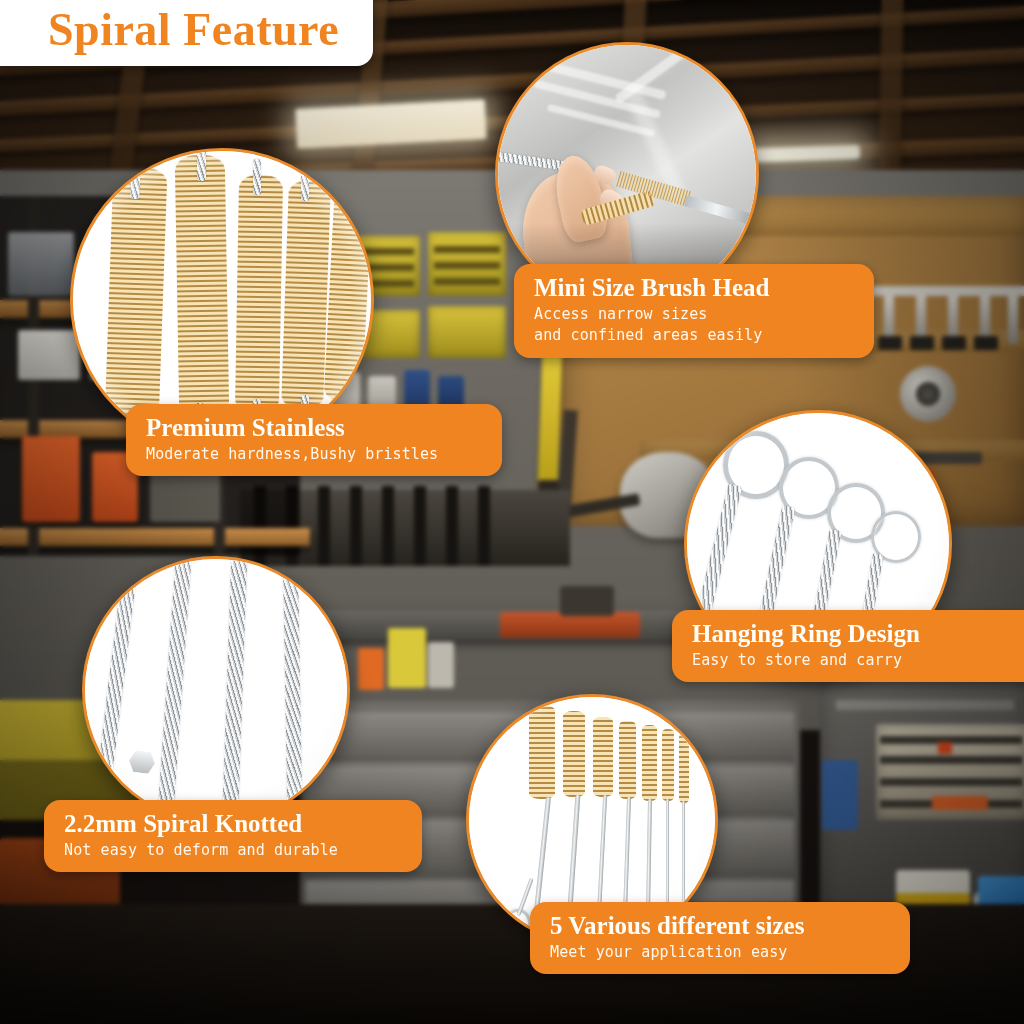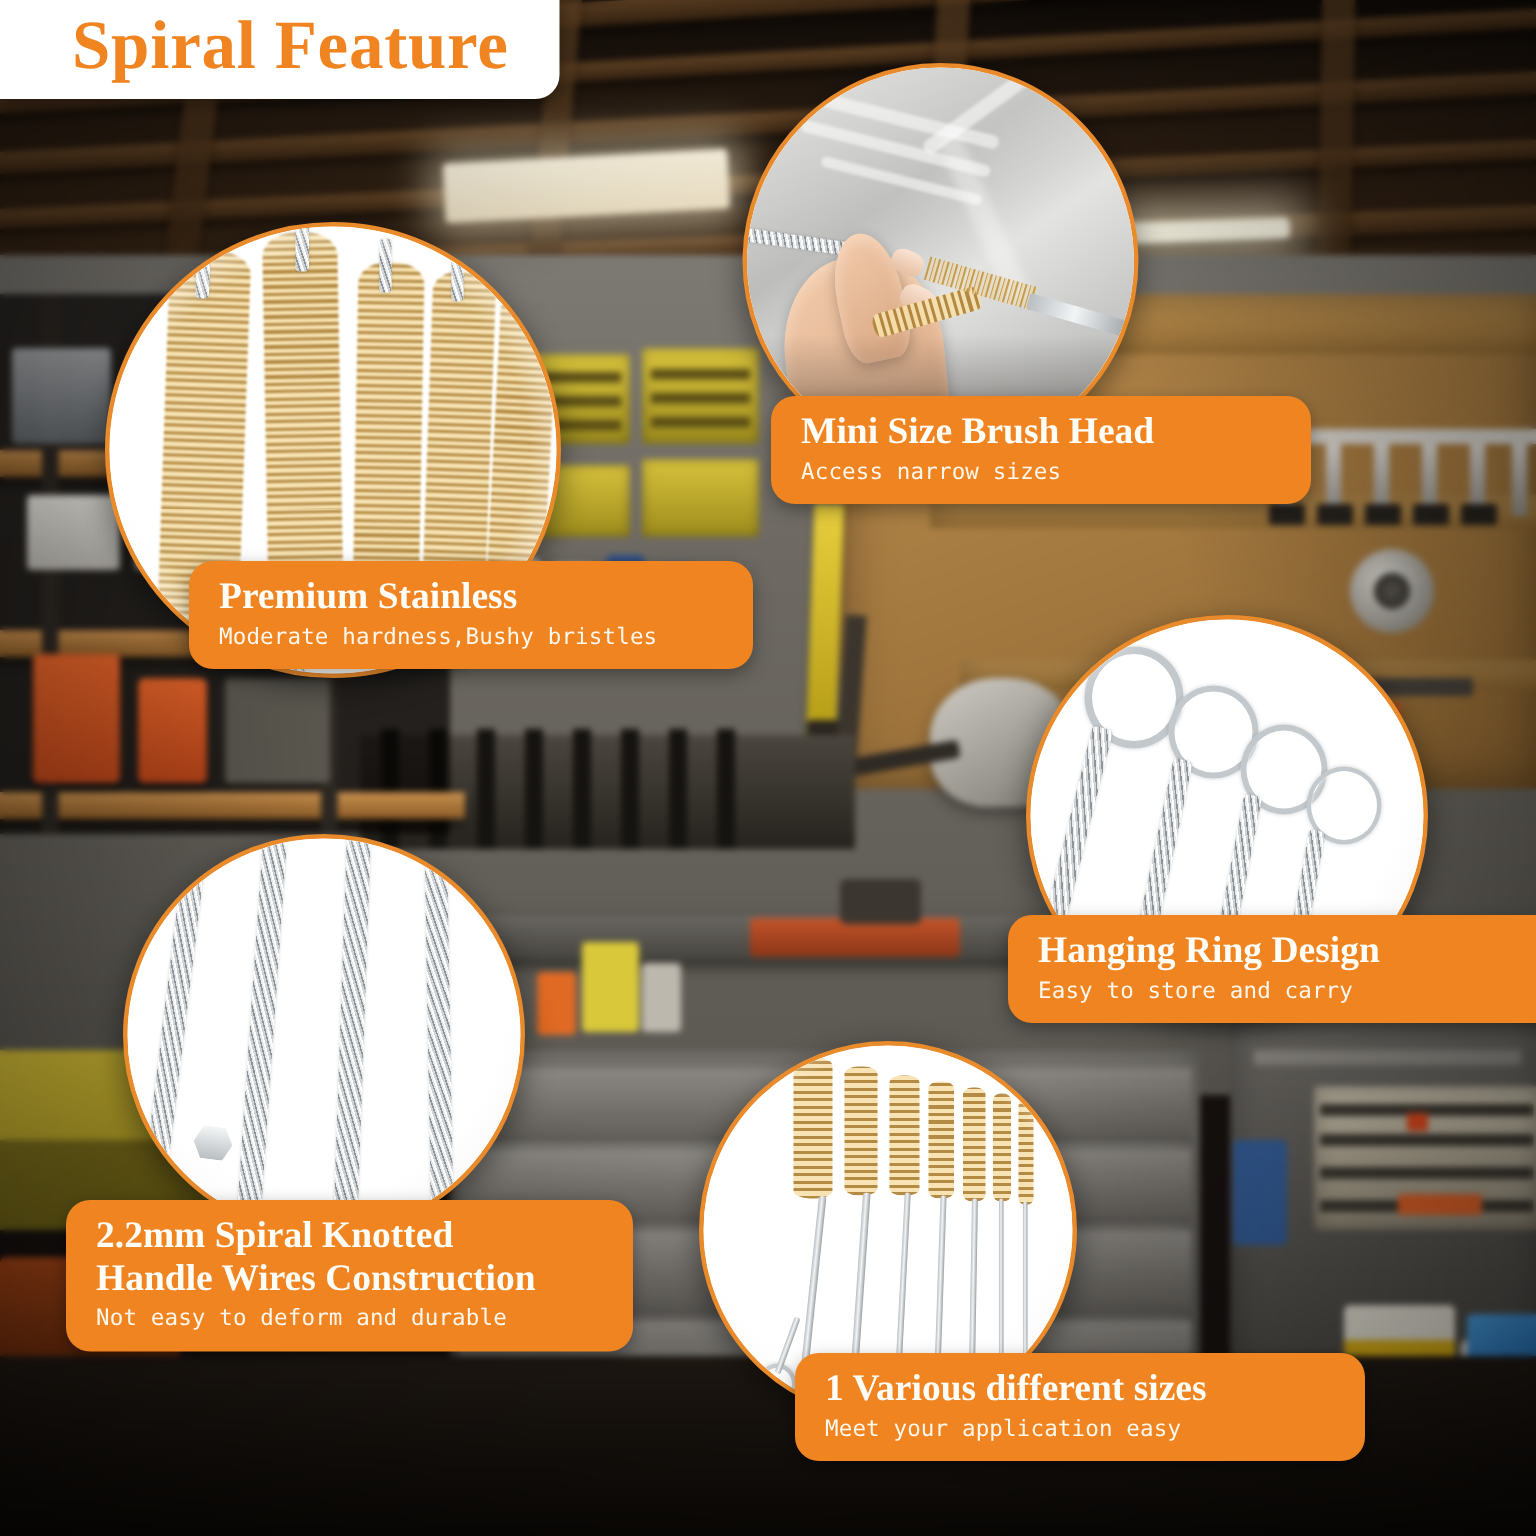--- a/index.html
+++ b/index.html
@@ -392,36 +392,36 @@
       <div class="ringwire w3" style="left:36px;top:212px;width:20px;height:22px;border-width:3px;"></div>
       <div class="stem" style="left:54px;top:180px;width:4px;height:40px;transform:rotate(20deg);"></div>
       <div style="inset:0;width:246px;height:246px;
         background:radial-gradient(circle at 50% 50%,rgba(255,255,255,0) 66%,rgba(255,255,255,.82) 88%,#fff 100%);"></div>
     </div>
   </div>
 
   <div class="card" style="left:514px;top:264px;width:320px;">
     <div class="head">Mini Size Brush Head</div>
     <div class="sub">Access  narrow  sizes</div>
-  </div>
-
-  <div class="card" style="left:126px;top:374px;width:336px;">
+    <div class="sub">and  confined  areas  easily</div>
+  </div>
+
+  <div class="card" style="left:126px;top:404px;width:336px;">
     <div class="head">Premium Stainless</div>
     <div class="sub">Moderate  hardness,Bushy  bristles</div>
   </div>
 
   <div class="card" style="left:672px;top:610px;width:338px;">
     <div class="head">Hanging Ring Design</div>
     <div class="sub">Easy  to  store  and  carry</div>
   </div>
 
   <div class="card" style="left:44px;top:800px;width:338px;">
     <div class="head">2.2mm Spiral Knotted</div>
-    <div class="head">Handle Wires Construction</div>
     <div class="sub">Not  easy  to  deform  and  durable</div>
   </div>
 
   <div class="card" style="left:530px;top:902px;width:340px;">
-    <div class="head">1 Various different sizes</div>
+    <div class="head">5 Various different sizes</div>
     <div class="sub">Meet  your  application  easy</div>
   </div>
 
 </div>
 
 </body></html>

